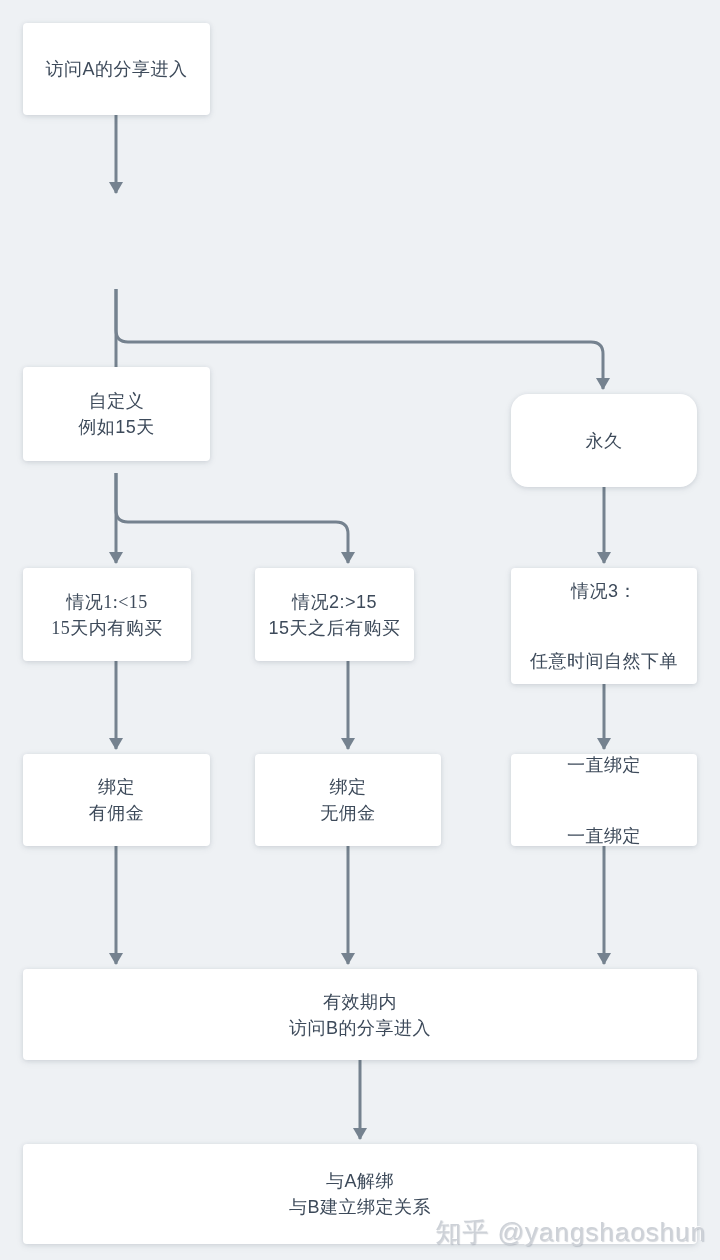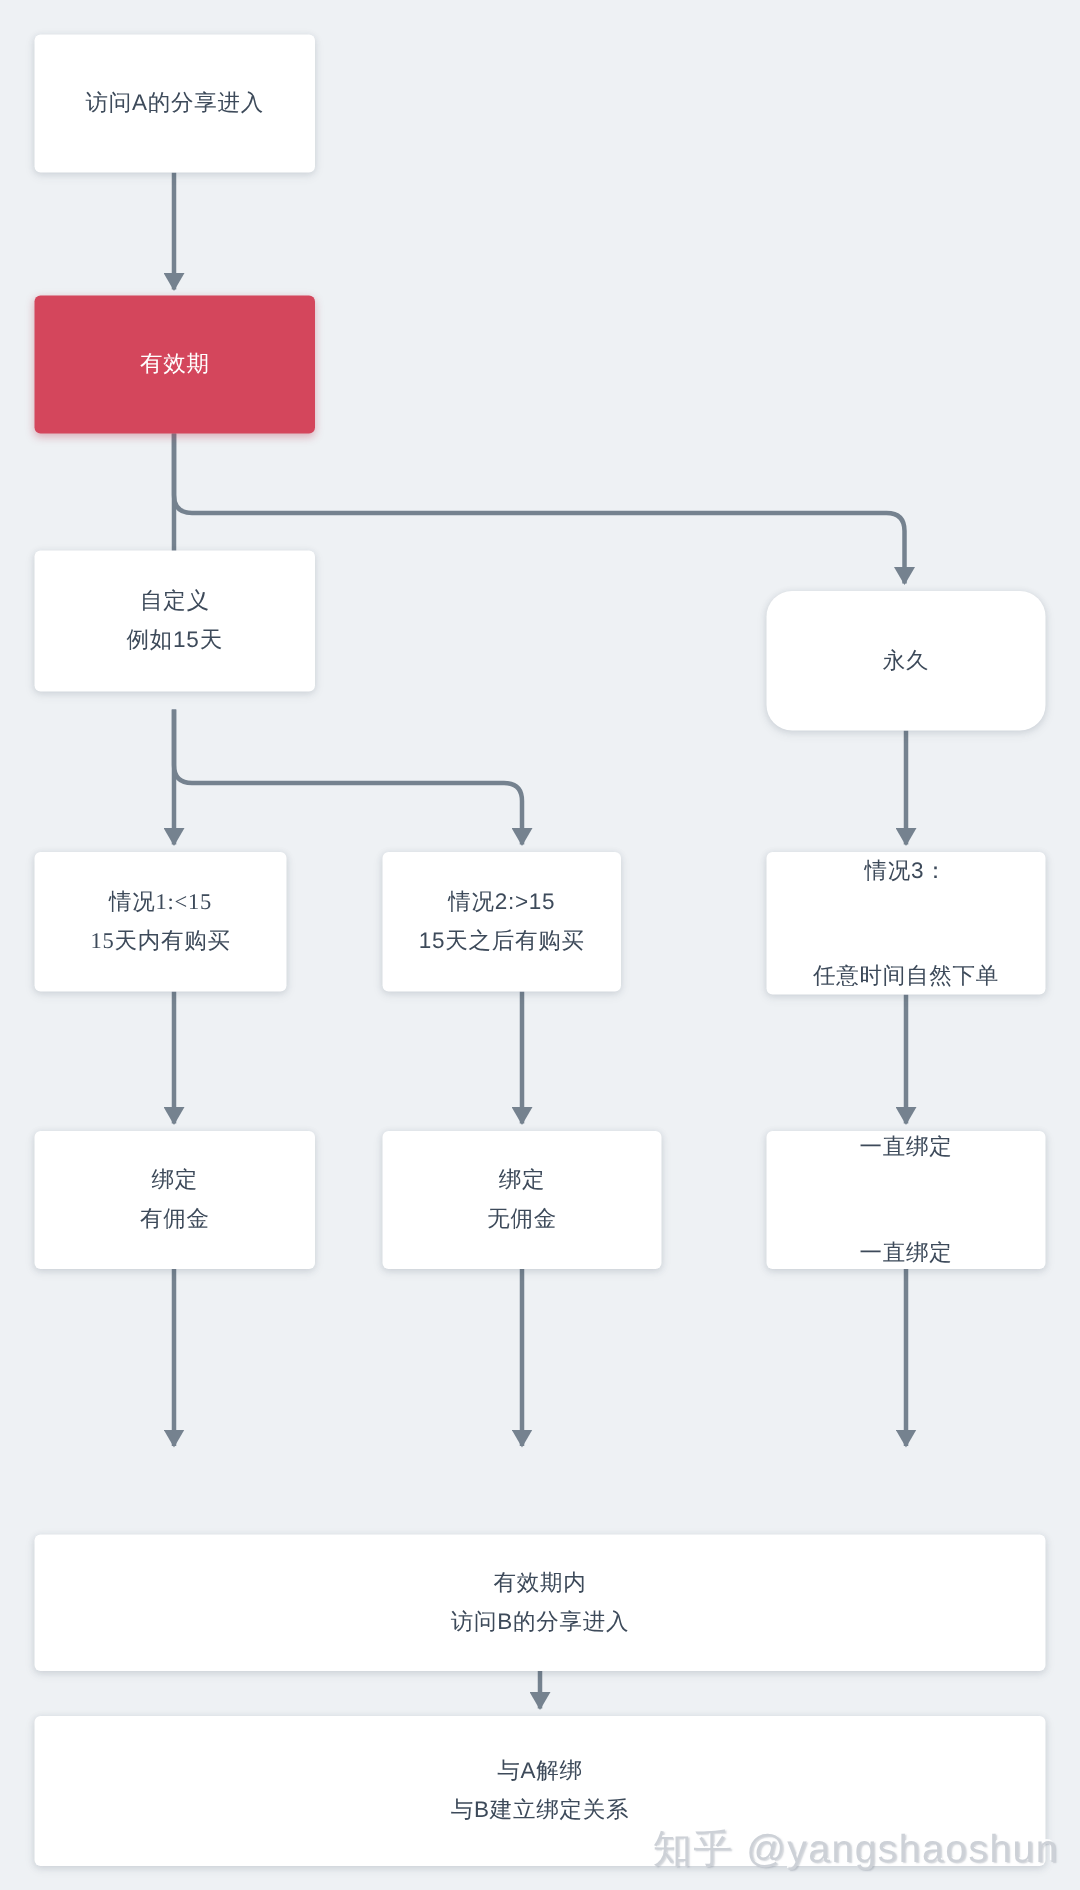--- a/index.html
+++ b/index.html
@@ -26,21 +26,21 @@
     position: absolute;
     background: var(--node-bg, #ffffff);
     border-radius: 4px;
     box-shadow: 0 1px 4px rgba(50,65,85,0.13), 0 2px 8px rgba(50,65,85,0.07);
     color: var(--node-text, #3d4a5a);
     display: flex;
     flex-direction: column;
     justify-content: center;
     align-items: center;
     text-align: center;
-    font-size: 15px;
+    font-size: 18px;
     line-height: 26px;
     font-weight: 500;
     letter-spacing: 0.5px;
   }
   .node.accent {
     background: var(--accent-bg, #d4465c);
     color: var(--accent-text, #ffffff);
     box-shadow: 0 2px 6px rgba(180,50,75,0.35);
   }
   .watermark {
@@ -76,64 +76,61 @@
     <path class="edge" d="M116,846 V964" marker-end="url(#arrow)"></path>
     <path class="edge" d="M348,846 V964" marker-end="url(#arrow)"></path>
     <path class="edge" d="M604,846 V964" marker-end="url(#arrow)"></path>
     <path class="edge" d="M360,1060 V1139" marker-end="url(#arrow)"></path>
   </svg>
 
   <div class="node" style="left:23px; top:23px; width:187px; height:92px;">
     <span>访问A的分享进入</span>
   </div>
 
-  <div class="node accent" style="left:23px; top:197px; width:187px; height:92px;">
-    <span>有效期</span>
-  </div>
 
   <div class="node" style="left:23px; top:367px; width:187px; height:94px;">
     <span>自定义</span>
     <span>例如15天</span>
   </div>
 
   <div class="node" style="left:511px; top:394px; width:186px; height:93px;border-radius:17px;">
     <span>永久</span>
   </div>
 
   <div class="node" style="left:23px; top:568px; width:168px; height:93px;font-family:Liberation Serif, serif;">
     <span>情况1:&lt;15</span>
     <span>15天内有购买</span>
   </div>
 
   <div class="node" style="left:255px; top:568px; width:159px; height:93px;">
     <span>情况2:&gt;15</span>
     <span>15天之后有购买</span>
   </div>
 
-  <div class="node" style="left:511px; top:568px; width:186px; height:95px;gap:44px;">
+  <div class="node" style="left:511px; top:568px; width:186px; height:116px;gap:44px;">
     <span>情况3：</span>
     <span>任意时间自然下单</span>
   </div>
 
   <div class="node" style="left:23px; top:754px; width:187px; height:92px;">
     <span>绑定</span>
     <span>有佣金</span>
   </div>
 
   <div class="node" style="left:255px; top:754px; width:186px; height:92px;">
     <span>绑定</span>
     <span>无佣金</span>
   </div>
 
   <div class="node" style="left:511px; top:754px; width:186px; height:92px;gap:45px;">
     <span>一直绑定</span>
     <span>一直绑定</span>
   </div>
 
-  <div class="node" style="left:23px; top:1023px; width:674px; height:91px;">
+  <div class="node" style="left:23px; top:969px; width:674px; height:91px;">
     <span>有效期内</span>
     <span>访问B的分享进入</span>
   </div>
 
   <div class="node" style="left:23px; top:1144px; width:674px; height:100px;">
     <span>与A解绑</span>
     <span>与B建立绑定关系</span>
   </div>
 
   <div class="watermark">知乎 @yangshaoshun</div>

